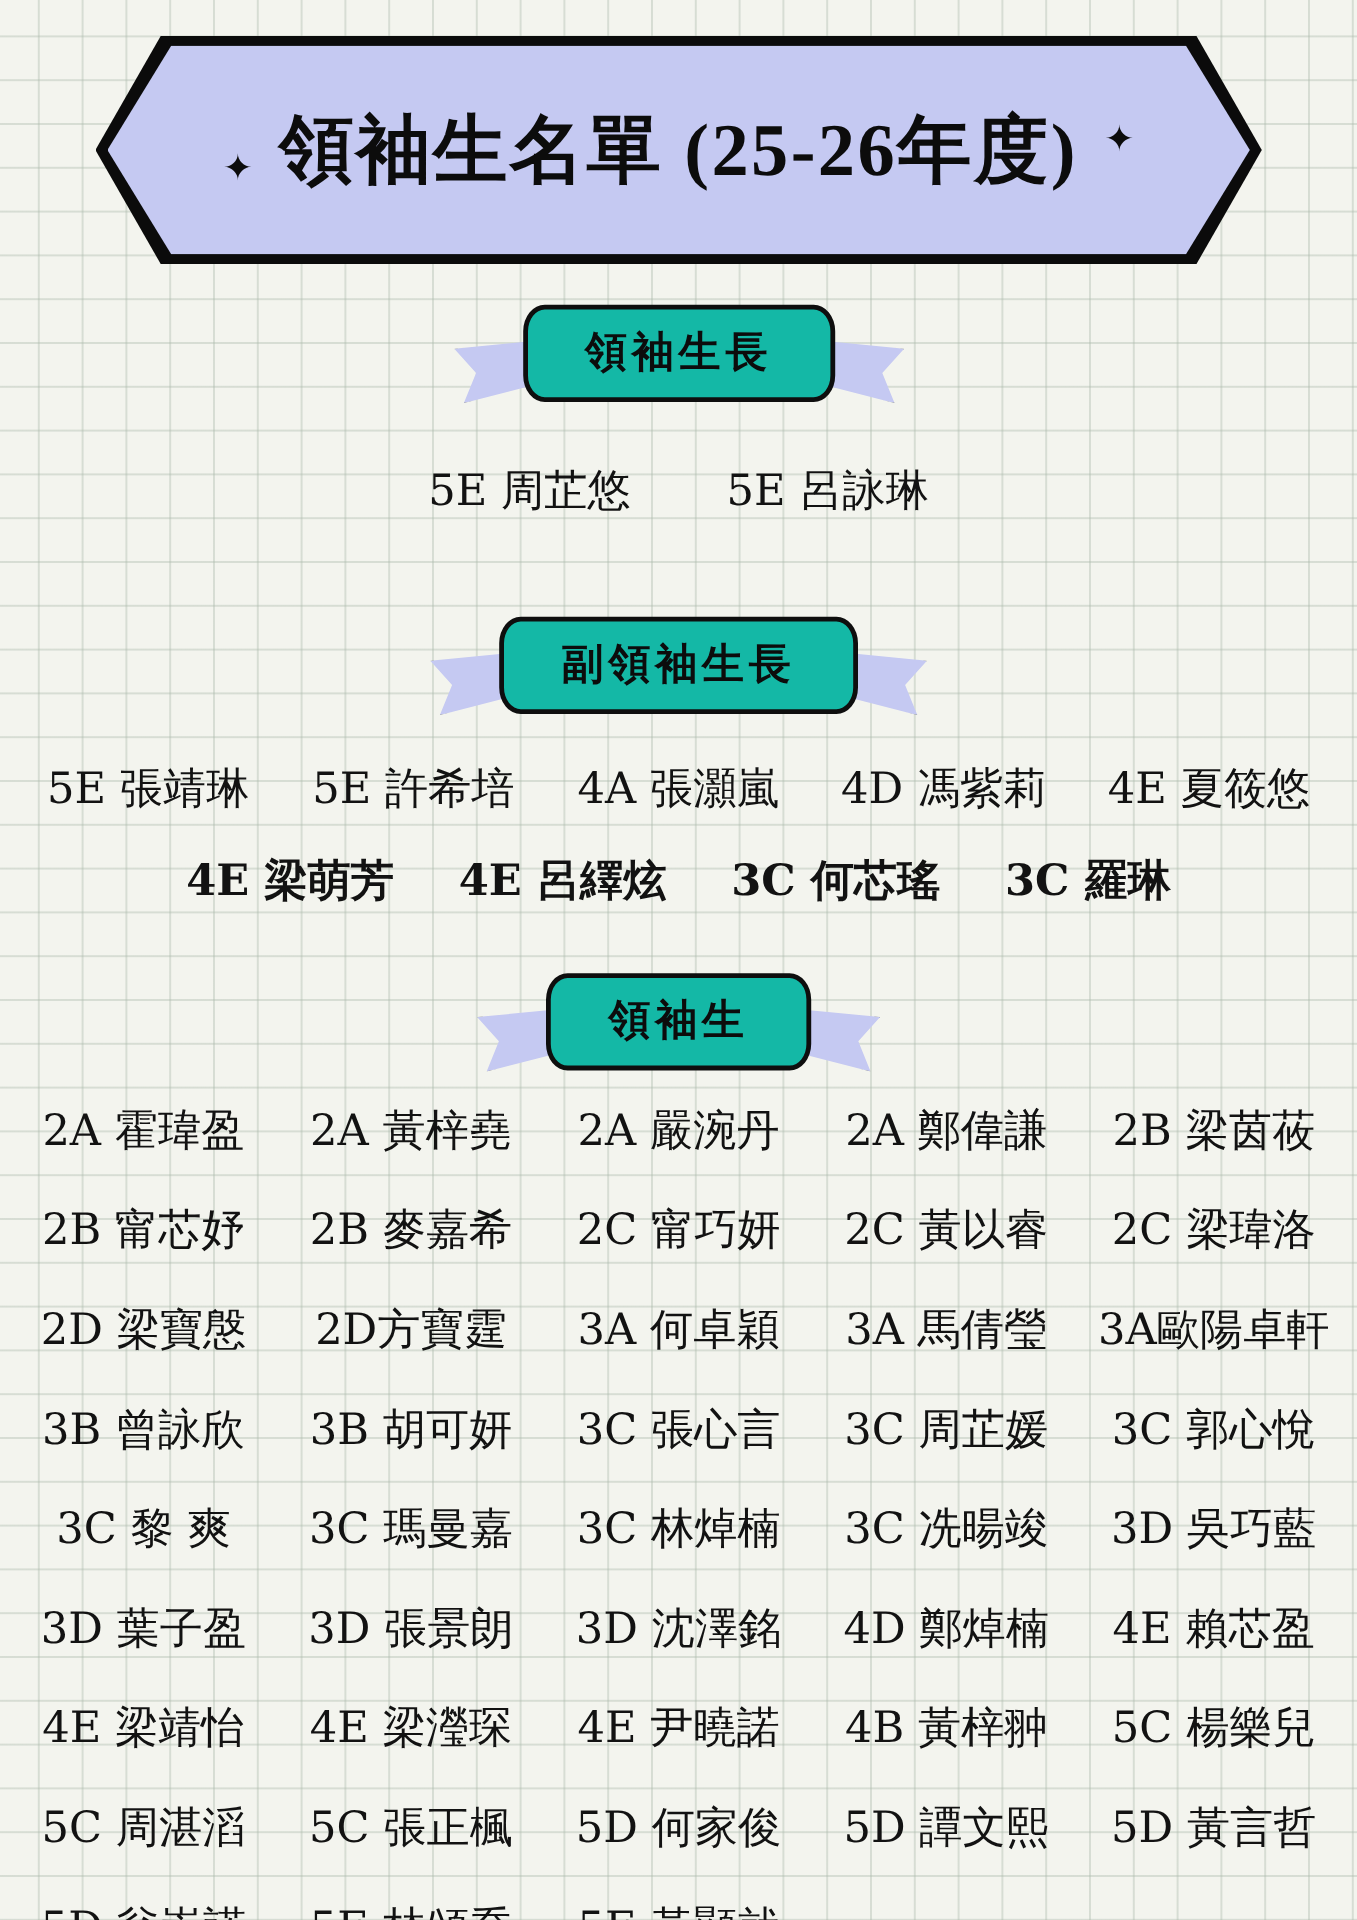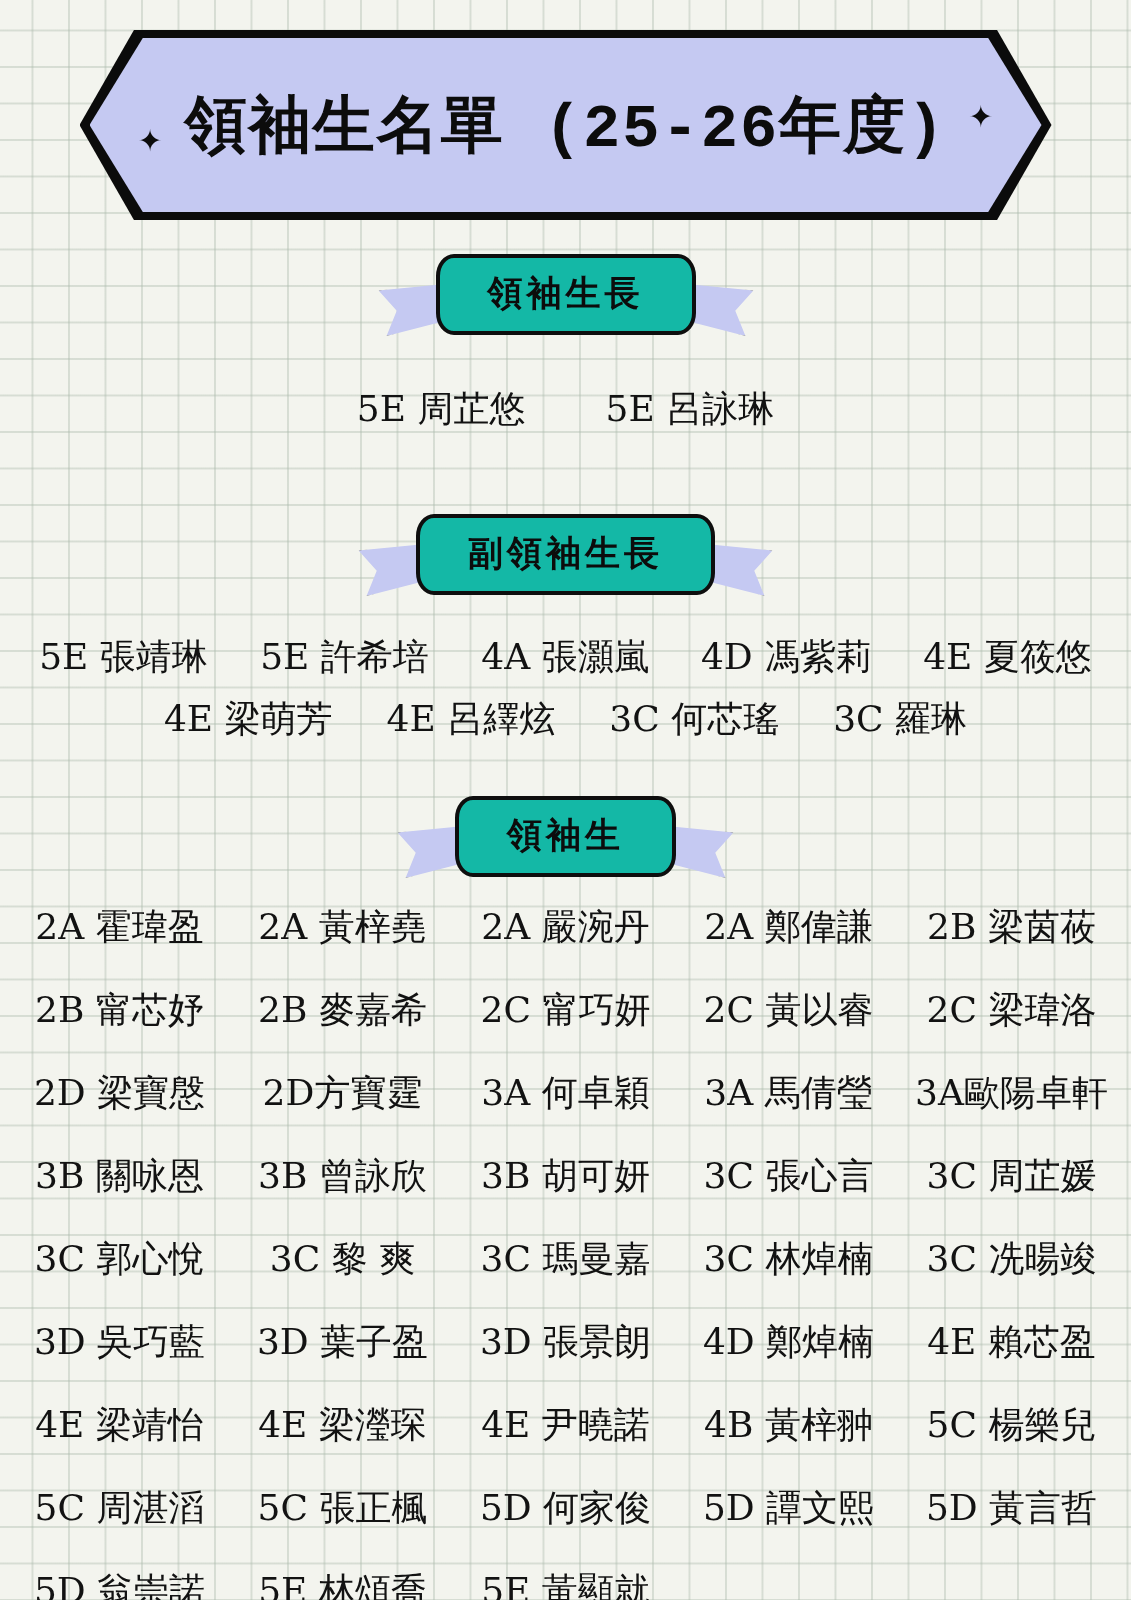--- a/index.html
+++ b/index.html
@@ -32,21 +32,21 @@
     inset: 8px 10px;
     background: var(--banner-fill, #c5c9f2);
     clip-path: polygon(0% 50%, 5.6% 0%, 94.4% 0%, 100% 50%, 94.4% 100%, 5.6% 100%);
     display: flex;
     align-items: center;
     justify-content: center;
     gap: 22px;
   }
   .title {
     margin: 0;
-    font-family: Liberation Mono, monospace;
+    font-family: Liberation Serif, serif;
     font-weight: 900;
     font-size: 62px;
     letter-spacing: 2px;
     white-space: nowrap;
     color: #0c0c0c;
   }
   .sparkle {
     font-size: 30px;
     color: #0c0c0c;
     line-height: 1;
@@ -101,22 +101,23 @@
     grid-template-columns: repeat(5, 1fr);
     width: 1105px;
     margin: 38px auto 0;
     text-align: center;
     font-size: 36px;
   }
   .deputy-row2 {
     display: flex;
     justify-content: center;
     gap: 54px;
-    margin-top: 13px;
-    font-size: 36px;
+    margin-top: 28px;
+    font-size: 36px;
+    font-weight: bold;
   }
 
   .section-prefects { margin-top: 52px; }
   .prefect-grid {
     display: grid;
     grid-template-columns: repeat(5, 1fr);
     width: 1115px;
     margin: 26px auto 0;
     row-gap: 34px;
     text-align: center;
@@ -184,33 +185,33 @@
         <div class="name">2B 甯芯妤</div>
         <div class="name">2B 麥嘉希</div>
         <div class="name">2C 甯巧妍</div>
         <div class="name">2C 黃以睿</div>
         <div class="name">2C 梁瑋洛</div>
         <div class="name">2D 梁寶慇</div>
         <div class="name">2D方寶霆</div>
         <div class="name">3A 何卓穎</div>
         <div class="name">3A 馬倩瑩</div>
         <div class="name">3A歐陽卓軒</div>
-        <div class="name">3B 關咏恩</div>
         <div class="name">3B 曾詠欣</div>
         <div class="name">3B 胡可妍</div>
         <div class="name">3C 張心言</div>
         <div class="name">3C 周芷媛</div>
         <div class="name">3C 郭心悅</div>
         <div class="name">3C 黎 爽</div>
         <div class="name">3C 瑪曼嘉</div>
         <div class="name">3C 林焯楠</div>
         <div class="name">3C 冼暘竣</div>
         <div class="name">3D 吳巧藍</div>
         <div class="name">3D 葉子盈</div>
         <div class="name">3D 張景朗</div>
+        <div class="name">3D 沈澤銘</div>
         <div class="name">4D 鄭焯楠</div>
         <div class="name">4E 賴芯盈</div>
         <div class="name">4E 梁靖怡</div>
         <div class="name">4E 梁瀅琛</div>
         <div class="name">4E 尹曉諾</div>
         <div class="name">4B 黃梓翀</div>
         <div class="name">5C 楊樂兒</div>
         <div class="name">5C 周湛滔</div>
         <div class="name">5C 張正楓</div>
         <div class="name">5D 何家俊</div>

